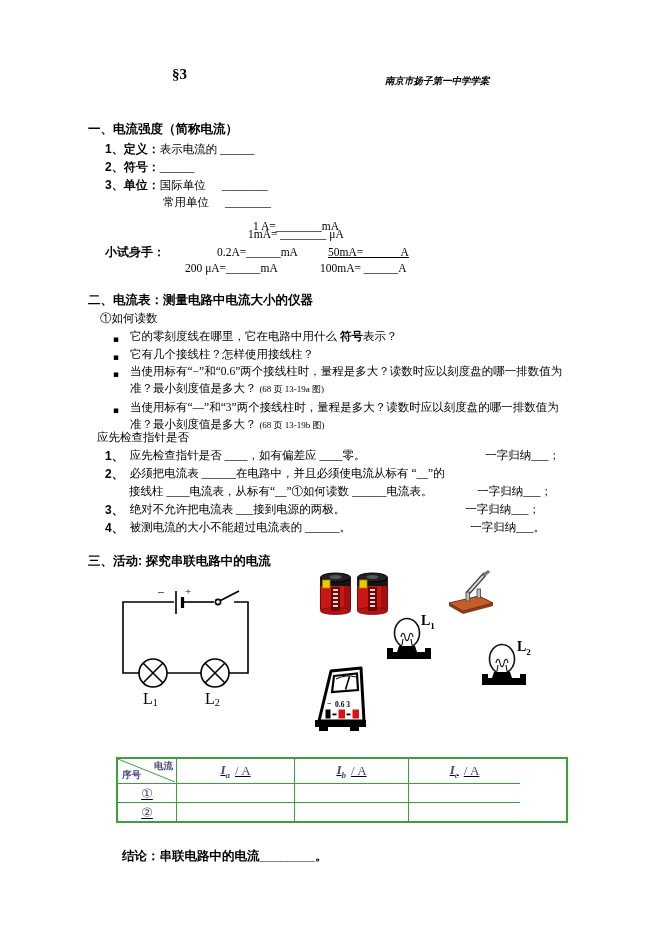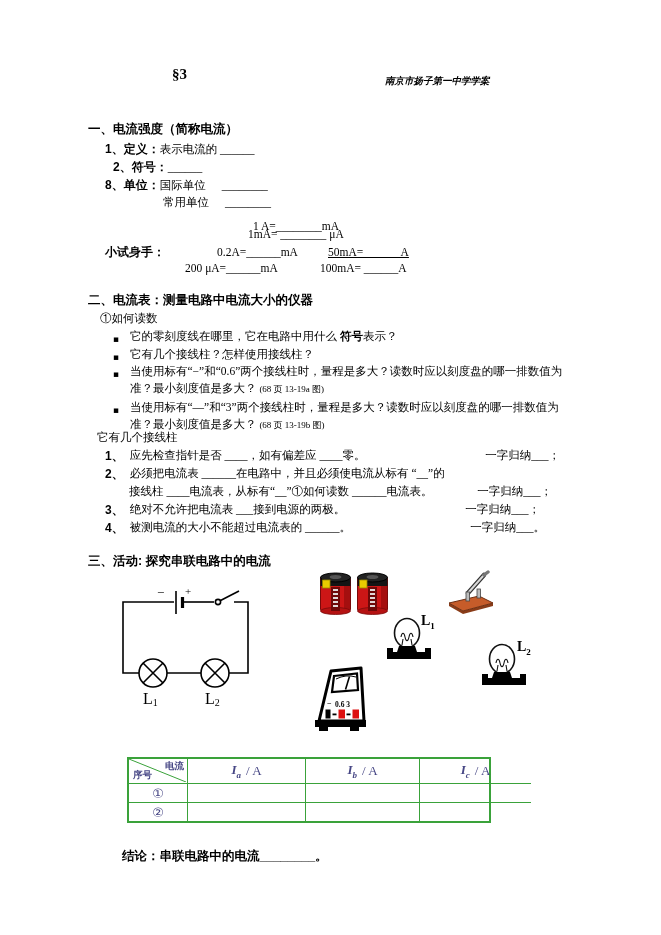--- a/index.html
+++ b/index.html
@@ -17,23 +17,23 @@
   .bullet { position:absolute; left:113px; display:flex; width:452px; line-height:17px; }
   .bm { width:17px; font-size:9px; padding-top:3px; font-family:"DejaVu Sans",sans-serif; }
   .bt { width:434px; }
   .note { font-size:9px;text-align:center; }
   .urow { position:absolute; left:105px; display:flex; white-space:nowrap; }
   .unum { font-family:"Liberation Sans","DejaVu Sans",sans-serif; font-weight:bold; font-size:12px; margin-right:6px; }
   .uright { margin-left:auto; }
   .lamp-label { position:absolute; font-family:"Liberation Serif","DejaVu Serif",serif; font-weight:bold; font-size:14px; }
   .lamp-label sub { font-size:9px; }
   .wtable {
-    position:absolute; left:127px; top:757px; width:364px; height:66px;
+    position:absolute; left:116px; top:757px; width:452px; height:66px;
     box-sizing:border-box; border:2px solid #3aa23a;
-    display:grid; grid-template-columns:59px 118px 114px 111px; grid-template-rows:25px 19px 18px;
+    display:grid; grid-template-columns:59px 118px 114px 111px; grid-template-rows:25px 19px 18px;text-decoration:underline;
   }
   .wtable .cell { border-right:1px solid #3aa23a; border-bottom:1px solid #3aa23a; box-sizing:border-box; }
   .wtable .cell:nth-child(4n) { border-right:none; }
   .wtable .cell:nth-child(n+9) { border-bottom:none; }
   .ch { color:#474785; font-size:13px; display:flex; align-items:center; justify-content:center; gap:5px; }
   .ch i { font-weight:bold; }
   .ch sub { font-style:italic; font-weight:bold; font-size:9px; }
   .corner { position:relative; }
   .corner .ct { position:absolute; top:1px; right:3px; font-size:9.5px; color:#474785; font-weight:bold; font-family:"Liberation Sans",sans-serif; }
   .corner .cb { position:absolute; bottom:1px; left:4px; font-size:9.5px; color:#474785; font-weight:bold; font-family:"Liberation Sans",sans-serif; }
@@ -45,23 +45,23 @@
 
 <div id="page">
 
   <span class="row serif" style="left:172px; top:66px; font-weight:bold; font-size:15px;">§3</span>
   <span class="row serif" style="left:385px; top:75px; font-size:9.5px; font-style:italic; font-weight:bold;">南京市扬子第一中学学案</span>
 
   <span class="row bh" style="left:88px; top:121px; font-size:12.5px;">一、电流强度（简称电流）</span>
 
   <span class="row" style="left:105px; top:141px;"><span class="lbl">1、定义：</span><span>表示电流的 ______</span></span>
 
-  <span class="row" style="left:105px; top:159px;margin-left:8px;"><span class="lbl">2、符号：</span><span>______</span></span>
-
-  <span class="row" style="left:105px; top:177px;"><span class="lbl">8、单位：</span><span>国际单位</span><span style="margin-left:16px;">________</span></span>
+  <span class="row" style="left:105px; top:159px;"><span class="lbl">2、符号：</span><span>______</span></span>
+
+  <span class="row" style="left:105px; top:177px;"><span class="lbl">3、单位：</span><span>国际单位</span><span style="margin-left:16px;">________</span></span>
 
   <span class="row" style="left:163px; top:195px;"><span>常用单位</span><span style="margin-left:16px;">________</span></span>
 
   <span class="row" style="left:253px; top:212px;margin-top:8px;">1 A=________mA</span>
   <span class="row" style="left:248px; top:228px;">1mA= ________ μA</span>
 
   <span class="row bh" style="left:105px; top:244px; font-size:12px;">小试身手：</span>
   <span class="row" style="left:197px; top:246px;padding-left:20px;">0.2A=______mA</span>
   <span class="row" style="left:328px; top:246px;text-decoration:underline;">50mA= ______A</span>
   <span class="row" style="left:185px; top:262px;">200 μA=______mA</span>
@@ -83,21 +83,21 @@
   <div class="bullet" style="top:363px;">
     <span class="bm">▪</span>
     <span class="bt"><span>当使用标有“−”和“0.6”两个接线柱时，量程是多大？读数时应以刻度盘的哪一排数值为准？最小刻度值是多大？</span> <span class="note">(68 页 13-19a 图)</span></span>
   </div>
 
   <div class="bullet" style="top:399px;">
     <span class="bm">▪</span>
     <span class="bt"><span>当使用标有“—”和“3”两个接线柱时，量程是多大？读数时应以刻度盘的哪一排数值为准？最小刻度值是多大？</span> <span class="note">(68 页 13-19b 图)</span></span>
   </div>
 
-  <span class="row" style="left:97px; top:430px;">它有几个接线柱</span>
+  <span class="row" style="left:97px; top:430px;">应先检查指针是否</span>
 
   <div class="urow" style="top:448px; width:455px;">
     <span class="unum">1、</span>
     <span>应先检查指针是否 ____，如有偏差应 ____零。</span>
     <span class="uright">一字归纳___；</span>
   </div>
 
   <div class="urow" style="top:466px; width:447px;">
     <span class="unum">2、</span>
     <span>必须把电流表 ______在电路中，并且必须使电流从标有 “__”的</span>

